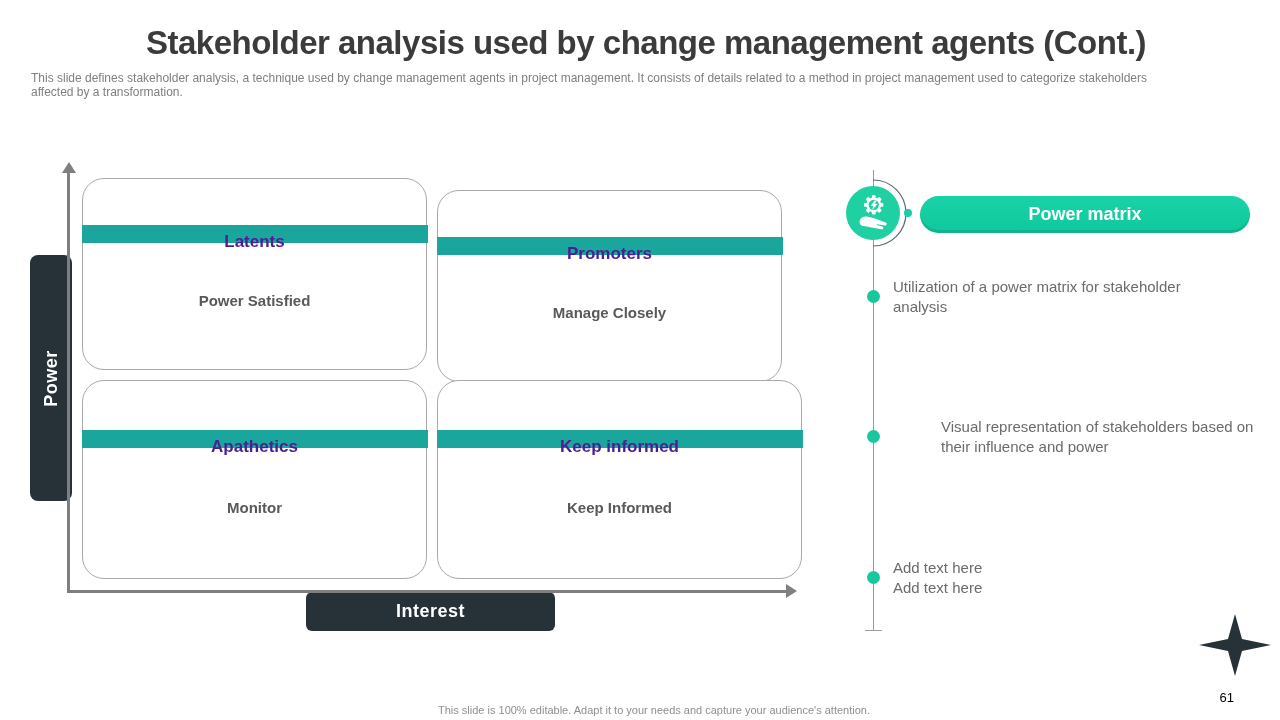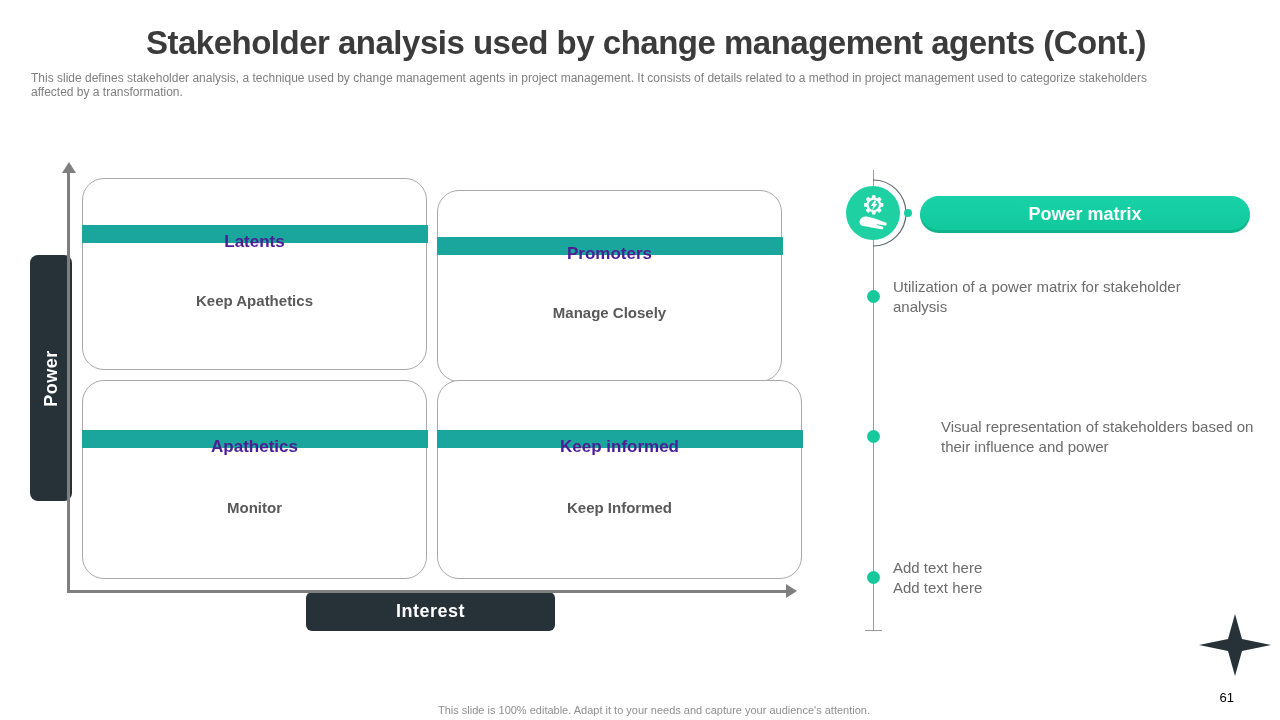--- a/index.html
+++ b/index.html
@@ -105,21 +105,21 @@
   .page-number{right:46px;top:690px;font-size:13px;color:#000000;}
 </style>
 </head>
 <body>
 
 <div class="abs title">Stakeholder analysis used by change management agents (Cont.)</div>
 <div class="abs subtitle">This slide defines stakeholder analysis, a technique used by change management agents in project management. It consists of details related to a method in project management used to categorize stakeholders affected by a transformation.</div>
 
 <div class="card tl">
   <div class="band">Latents</div>
-  <div class="card-body-label">Keep Apathetics</div>
+  <div class="card-body-label">Power Satisfied</div>
 </div>
 <div class="card tr">
   <div class="band">Promoters</div>
   <div class="card-body-label">Manage Closely</div>
 </div>
 <div class="card bl">
   <div class="band">Apathetics</div>
   <div class="card-body-label">Monitor</div>
 </div>
 <div class="card br">

